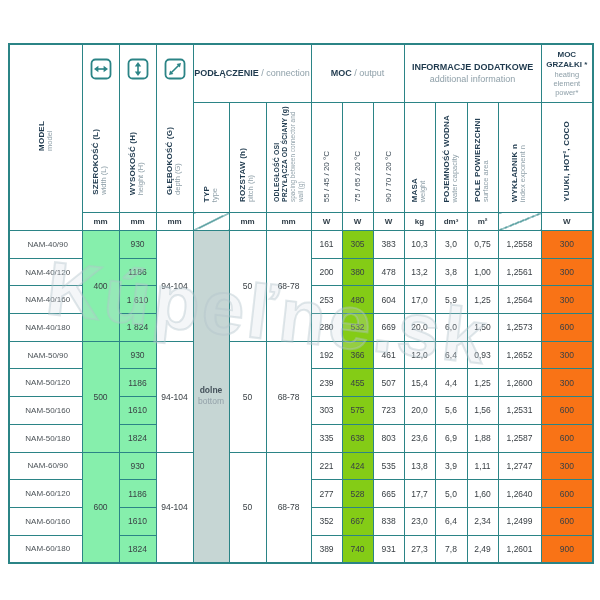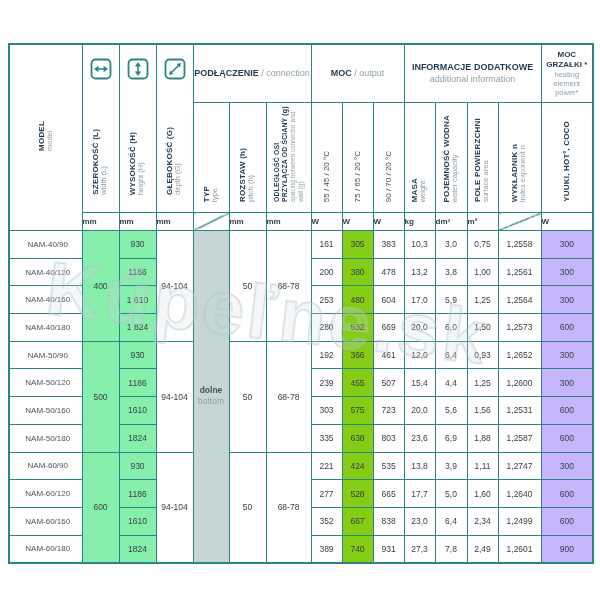--- a/index.html
+++ b/index.html
@@ -27,29 +27,29 @@
   .dimwrap{height:156px;display:flex;flex-direction:column;align-items:center;
     justify-content:space-between;padding:13px 0 6px;box-sizing:border-box;}
   
   td.gt{vertical-align:middle;text-align:center;font-size:9px;line-height:1.25;}
   .gt-pl{font-weight:bold;color:#1f3a4e;}
   .gt-en{color:#8fa0a9;}
   td.gt .block{display:block;}
   td.gt-heater{font-size:8px;line-height:1.2;}
   td.gt-heater .gt-en{font-size:7.5px;}
   
-  td.unit{vertical-align:middle;font-weight:bold;font-size:8px;color:#33414b;}
+  td.unit{text-align:center;vertical-align:middle;font-weight:bold;font-size:8px;color:#33414b;}
   td.diag{background-image:linear-gradient(to bottom right,
       transparent calc(50% - .6px),#2b8486 calc(50% - .6px),
       #2b8486 calc(50% + .6px),transparent calc(50% + .6px));}
   
   td.num{text-align:center;vertical-align:middle;font-size:8.5px;color:#3a4045;}
   td.model-cell{text-align:center;vertical-align:middle;font-size:8px;color:#4b5257;padding-left:4px;}
   td.shade{background:#86efac;}
-  td.heater{background:#c4b5fd;}
+  td.heater{background:#f97316;}
   td.tint{background:#84cc16;}
   td.typ-cell{vertical-align:middle;text-align:center;background:#c6d6d4;line-height:1.3;}
   .typ-pl{display:block;color:#45525b;font-size:8.5px;font-weight:bold;}
   .typ-en{display:block;color:#93a1a9;font-size:8.5px;}
   
   .watermark{position:absolute;left:52px;top:244px;font-size:76px;font-weight:bold;
     letter-spacing:3px;white-space:nowrap;transform:rotate(6.5deg);transform-origin:left top;
     color:rgba(205,216,222,0.22);-webkit-text-stroke:2px rgba(178,194,203,0.40);
     pointer-events:none;z-index:5;}
   .icon-box{display:block;}

